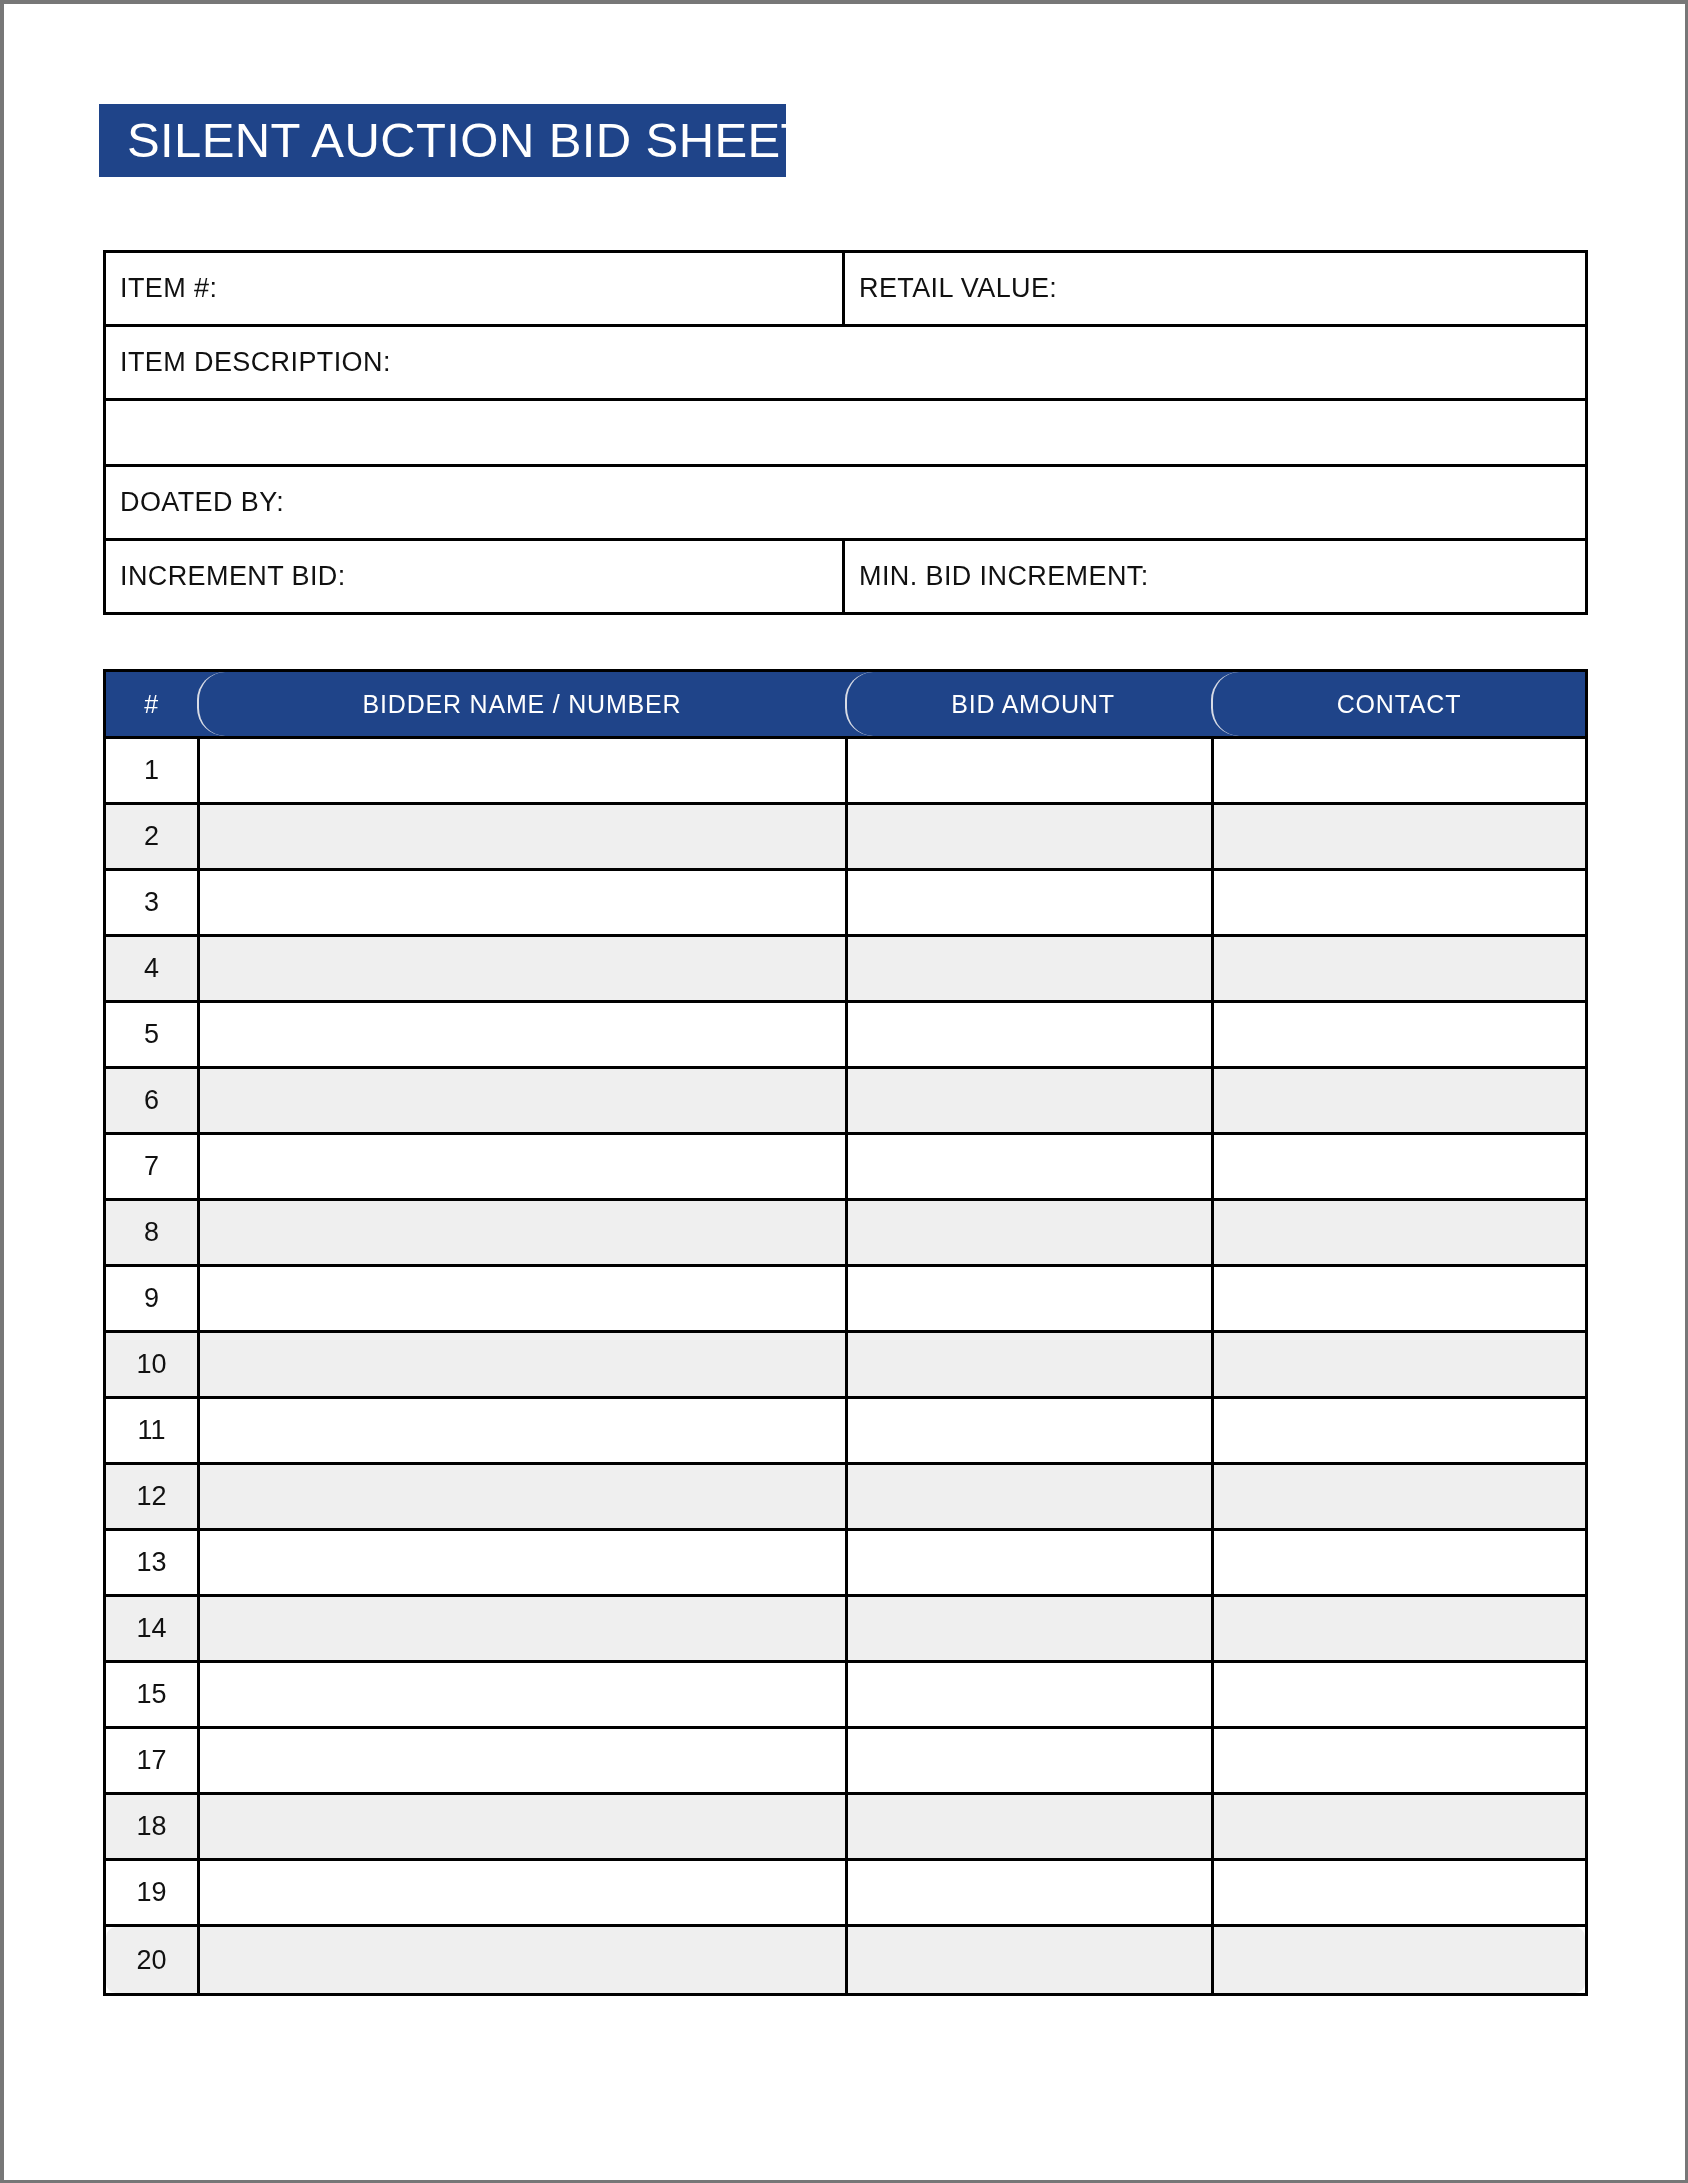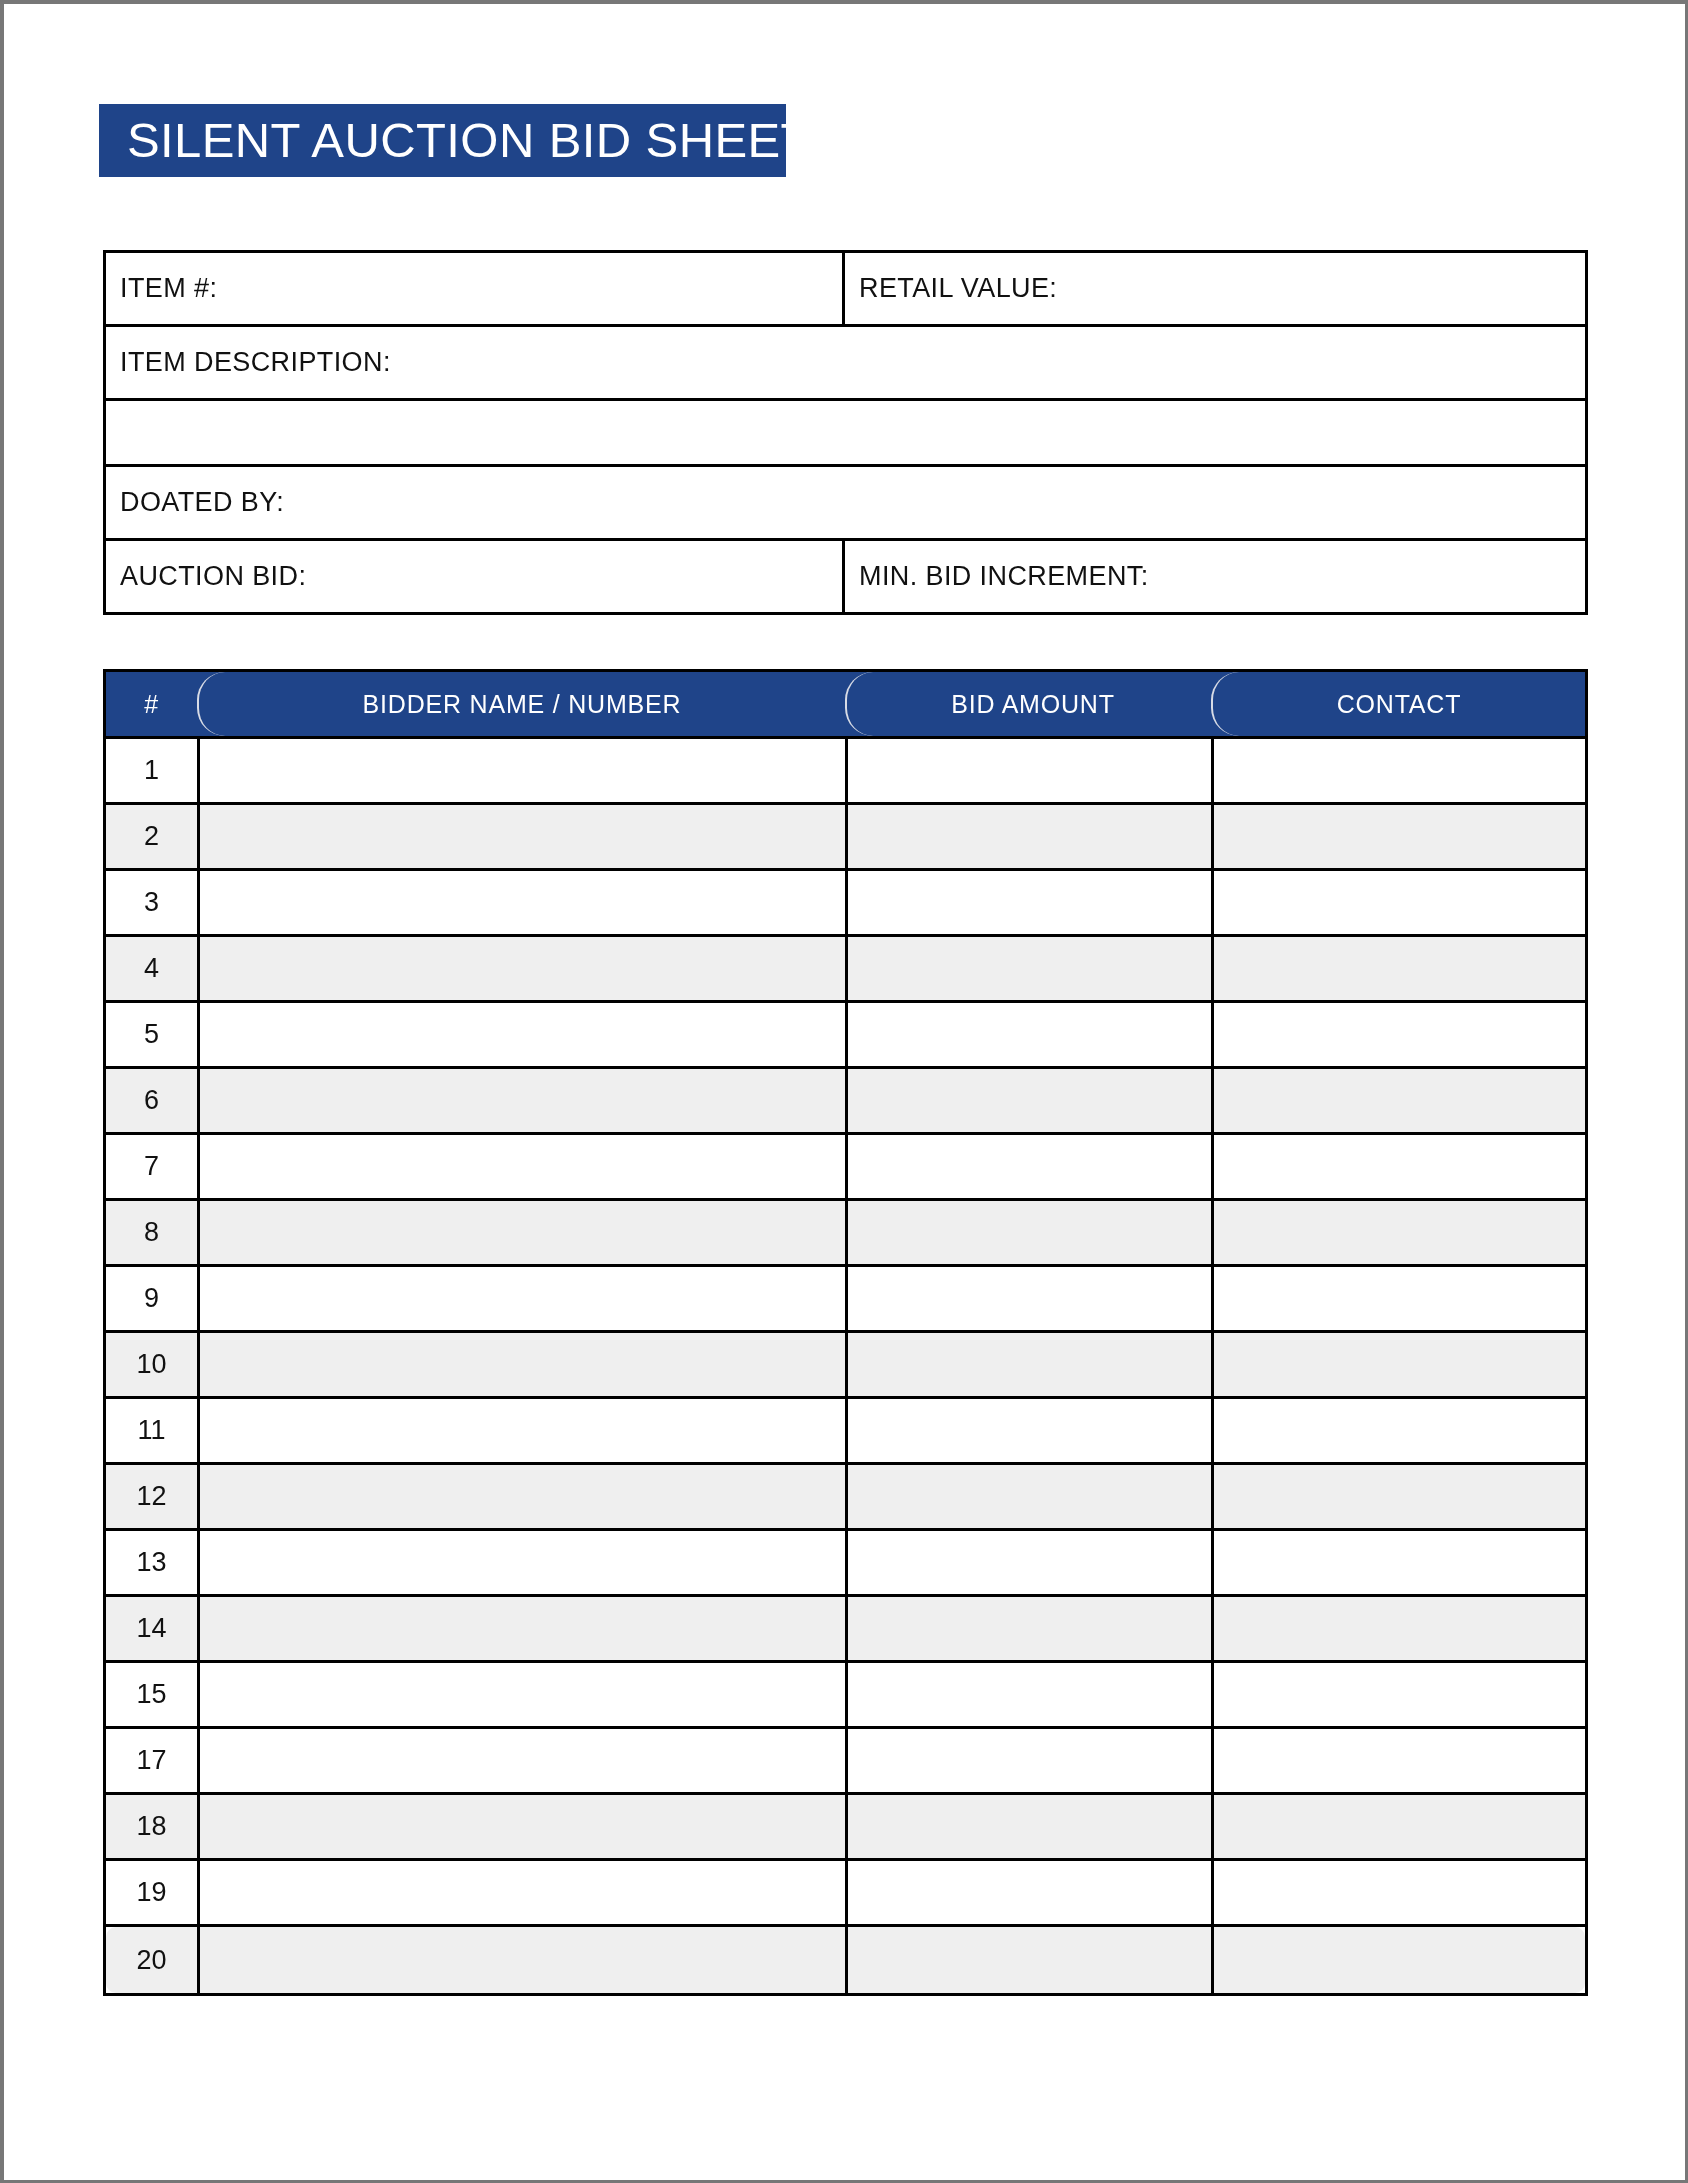--- a/index.html
+++ b/index.html
@@ -165,21 +165,21 @@
     </div>
 
     <div class="info-row">
       <div class="info-cell full">
         <span>DOATED BY:</span>
       </div>
     </div>
 
     <div class="info-row">
       <div class="info-cell left">
-        <span>AUCTION BID:</span>
+        <span>INCREMENT BID:</span>
       </div>
       <div class="info-cell right">
         <span>MIN. BID INCREMENT:</span>
       </div>
     </div>
 
   </div>
 
   <div class="bid-table">
 

